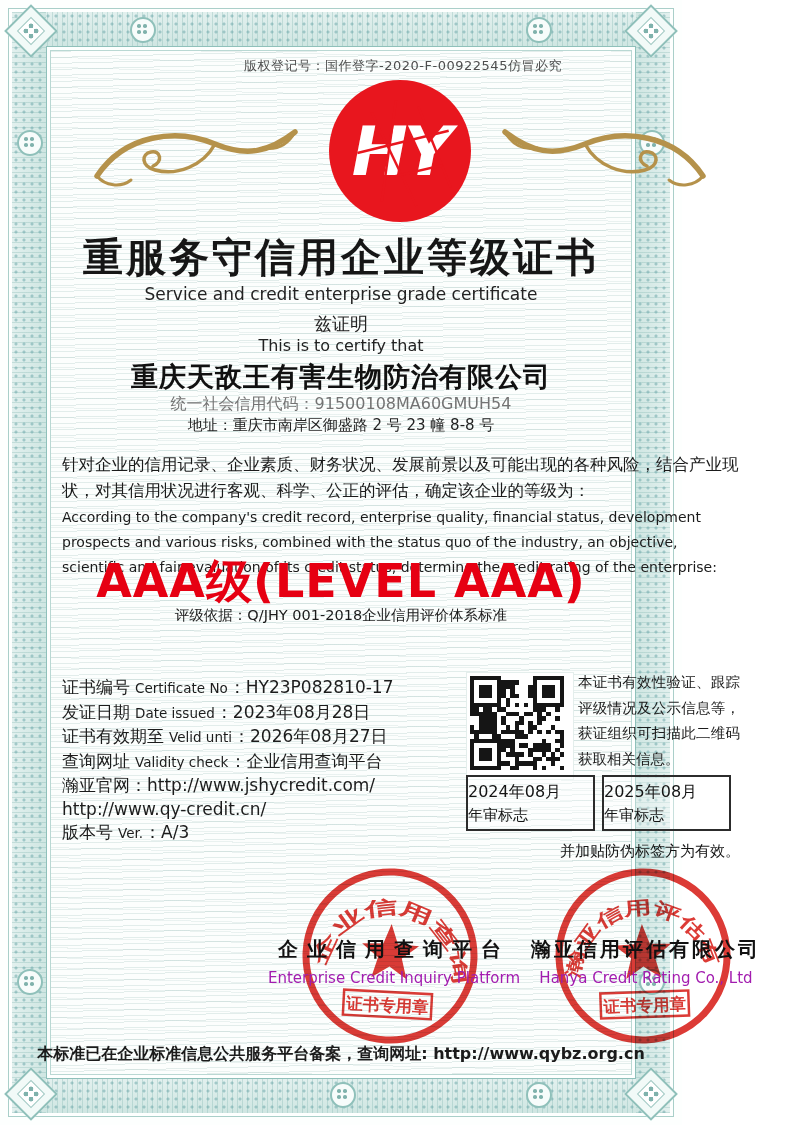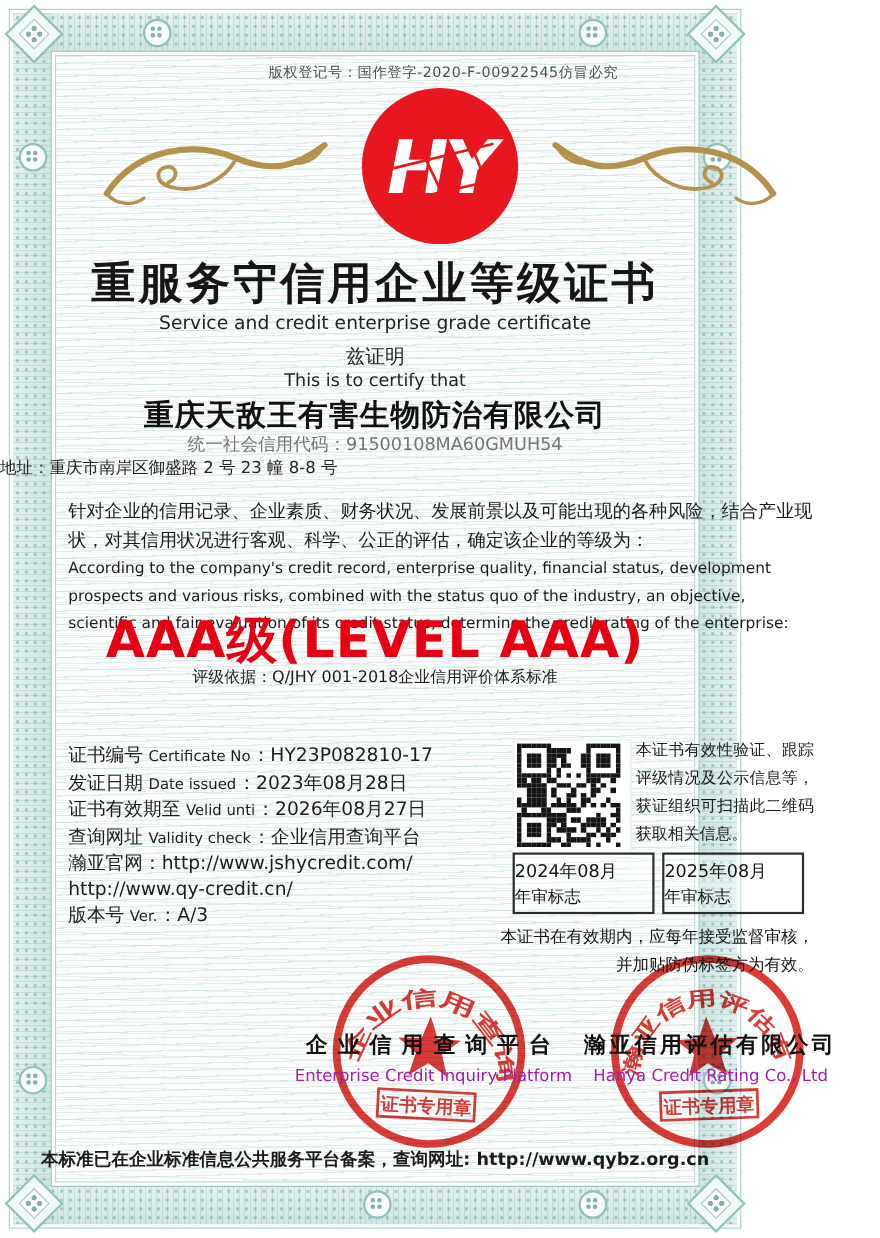--- a/index.html
+++ b/index.html
@@ -65,21 +65,21 @@
   .title{position:absolute;top:230px;left:0;width:100%;text-align:center;
     font-size:40px;font-weight:700;color:#161616;letter-spacing:3px;}
   .subtitle{position:absolute;top:284px;left:0;width:100%;text-align:center;
     font-size:17px;color:#222;}
   .certify-cn{position:absolute;top:312px;left:0;width:100%;text-align:center;font-size:18px;color:#222;}
   .certify-en{position:absolute;top:336px;left:0;width:100%;text-align:center;font-size:16px;color:#222;}
 
   .company{position:absolute;top:359px;left:0;width:100%;text-align:center;
     font-size:27px;font-weight:700;color:#111;letter-spacing:1px;}
   .credit-code{position:absolute;top:394px;left:0;width:100%;text-align:center;font-size:16px;color:#737373;}
-  .address{position:absolute;top:416px;left:0;width:100%;font-size:15px;color:#222;}
+  .address{position:absolute;top:416px;left:0;width:100%;text-align:center;font-size:15px;color:#222;}
 
   
   .para-cn{position:absolute;top:452px;left:62px;width:678px;font-size:16.5px;line-height:26px;color:#1b1b1b;}
   .para-en{position:absolute;top:505px;left:62px;width:678px;font-size:14px;line-height:25px;color:#1b1b1b;}
 
   .rating{position:absolute;top:551px;left:0;width:100%;text-align:center;
     font-size:46px;font-weight:700;color:#e60012;letter-spacing:1px;}
   .basis-cn{position:absolute;top:606px;left:0;width:100%;text-align:center;font-size:14.5px;color:#1b1b1b;}
   .basis-en{position:absolute;top:626px;left:0;width:100%;text-align:center;font-size:15px;color:#1b1b1b;}
 
@@ -659,21 +659,20 @@
   <div class="audit-box audit-0">
     <div class="l1">2024年08月</div>
     <div class="l2">年审标志</div>
   </div>
   <div class="audit-box audit-1">
     <div class="l1">2025年08月</div>
     <div class="l2">年审标志</div>
   </div>
 
   <div class="supervision">
-    <div>本证书在有效期内，应每年接受监督审核，</div>
     <div>并加贴防伪标签方为有效。</div>
   </div>
 
   <svg class="seal seal-0" viewBox="0 0 180 180">
     <defs>
         <path id="sealArcL" d="M 26 112 A 64 64 0 1 1 154 112" fill="none"></path>
       </defs>
     <circle cx="90" cy="90" r="84" fill="none" stroke="#d8201a" stroke-width="7"></circle>
     <text font-size="19" font-weight="bold" fill="#d8201a">
       <textPath href="#sealArcL" startOffset="8" textLength="262" lengthAdjust="spacingAndGlyphs">企业信用查询平台</textPath>

